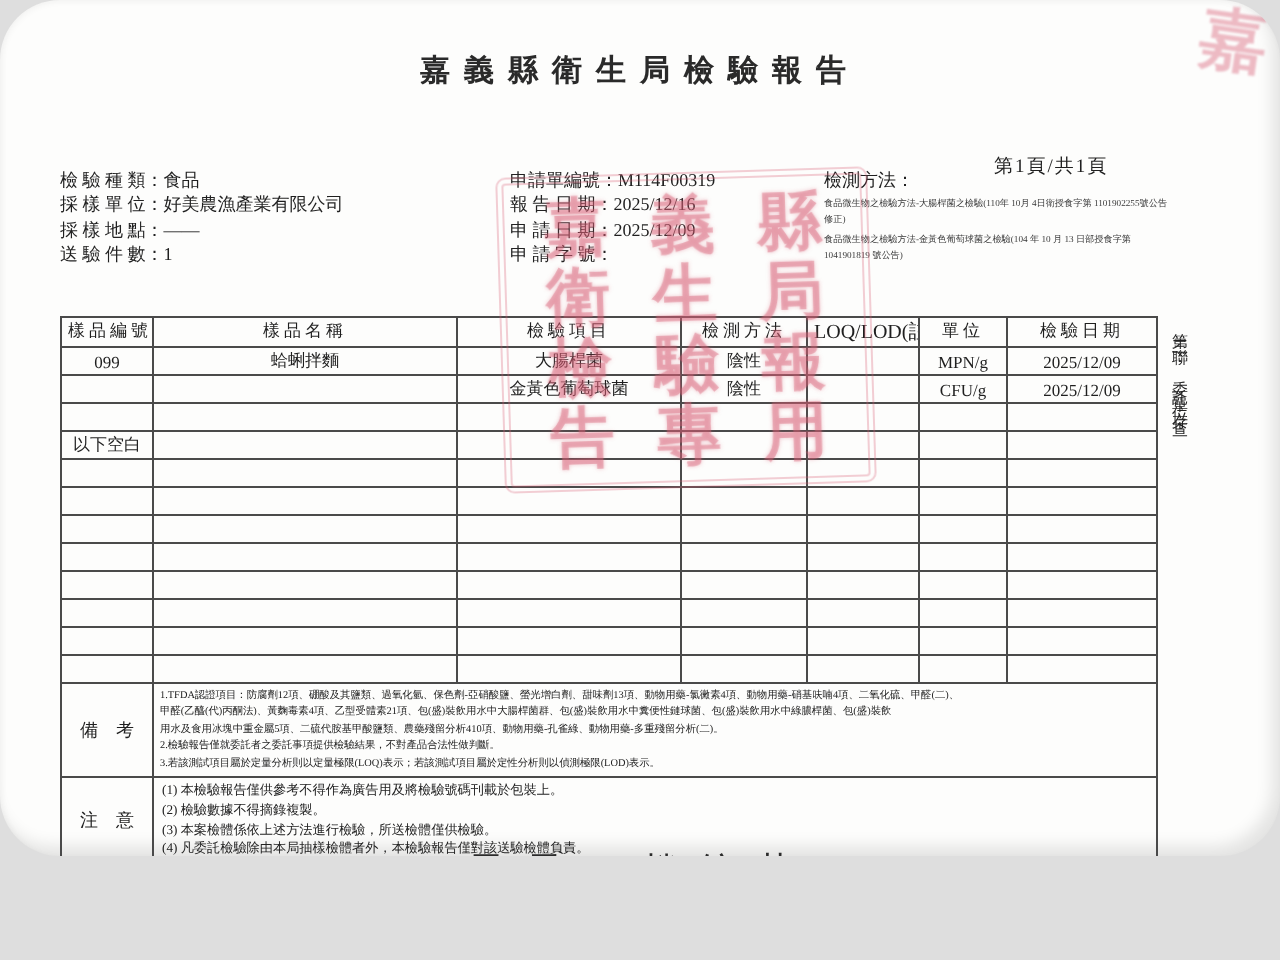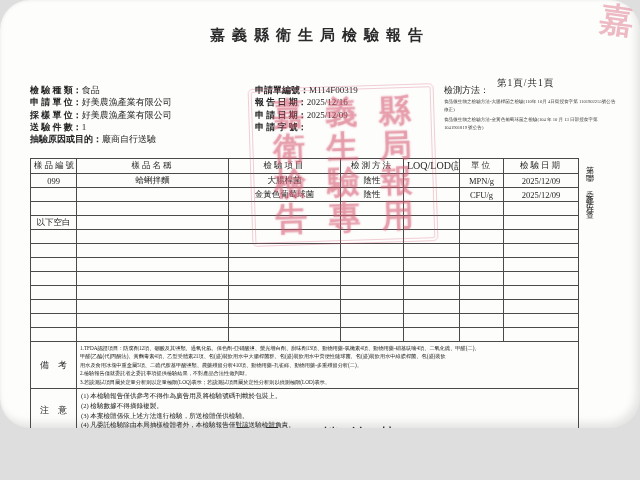--- a/index.html
+++ b/index.html
@@ -8,22 +8,22 @@
     font-family:"Liberation Serif","DejaVu Serif",serif;color:#1f1f1f;
     box-shadow:inset -4px -5px 8px rgba(0,0,0,0.10), inset 1px 1px 3px rgba(0,0,0,0.04);
     border-radius:30px;
   }
   .title{position:absolute;top:26px;left:0;width:100%;text-align:center;
     font-size:15px;font-weight:600;letter-spacing:7px;color:#2a2a2a;}
   .pageinfo{position:absolute;top:77px;left:497px;font-size:9.5px;letter-spacing:1px;}
   .hcol{position:absolute;font-size:9px;line-height:12.3px;white-space:nowrap;}
   .hcol-left{left:30px;top:84px;}
   .hcol-mid{left:255px;top:84px;}
-  .hcol-right{left:444px;top:84px;width:180px;}
-  .hlabel{color:#222;font-weight:bold;}
+  .hcol-right{left:412px;top:84px;width:180px;}
+  .hlabel{color:#222;}
   .method-lines{margin-top:2px;font-size:4.6px;line-height:7.5px;color:#3a3a3a;
     white-space:normal;width:175px;letter-spacing:0;}
   .method-lines div{margin-bottom:3px;}
   table.results{position:absolute;left:30px;top:158px;width:548px;border-collapse:collapse;
     table-layout:fixed;font-size:8.5px;}
   table.results td,table.results th{border:1px solid #4a4a4a;height:13px;padding:0 3px;
     overflow:hidden;white-space:nowrap;font-weight:normal;}
   table.results thead th{text-align:center;letter-spacing:2px;height:14px;}
   table.results thead th.no-ls{letter-spacing:0;font-size:10px;}
   td.tl{text-align:center;} td.tc{text-align:center;margin-top:32px;}
@@ -52,24 +52,23 @@
 </head>
 <body>
 
 <div class="page">
 
   <div class="title">嘉義縣衛生局檢驗報告</div>
   <div class="pageinfo">第1頁/共1頁</div>
 
   <div class="hcol hcol-left">
     <div><span class="hlabel">檢 驗 種 類：</span><span>食品</span></div>
-    <div><span class="hlabel">申 請 單 位：</span><span>好美農漁產業有限公司</span></div>
     <div><span class="hlabel">採 樣 單 位：</span><span>好美農漁產業有限公司</span></div>
+    <div><span class="hlabel">採 樣 地 點：</span><span>——</span></div>
     <div><span class="hlabel">送 驗 件 數：</span><span>1</span></div>
-    <div><span class="hlabel">抽驗原因或目的：</span><span>廠商自行送驗</span></div>
   </div>
 
   <div class="hcol hcol-mid">
     <div><span class="hlabel">申請單編號：</span><span>M114F00319</span></div>
     <div><span class="hlabel">報 告 日 期：</span><span>2025/12/16</span></div>
     <div><span class="hlabel">申 請 日 期：</span><span>2025/12/09</span></div>
     <div><span class="hlabel">申 請 字 號：</span><span></span></div>
   </div>
 
   <div class="hcol hcol-right">

